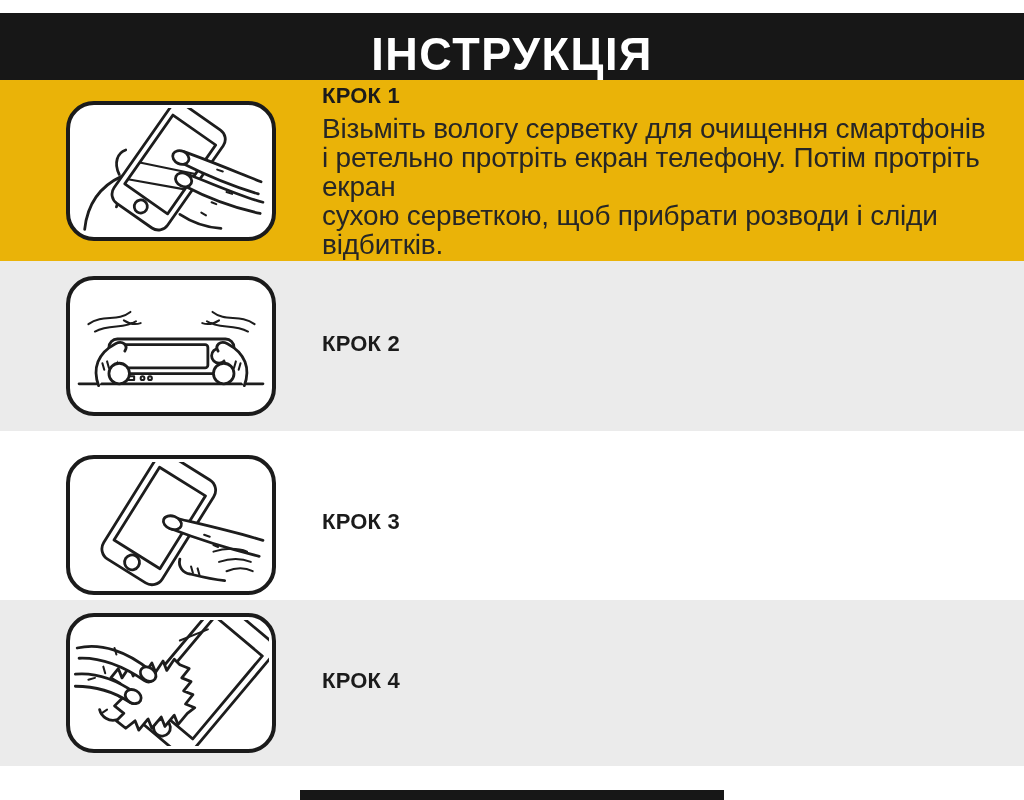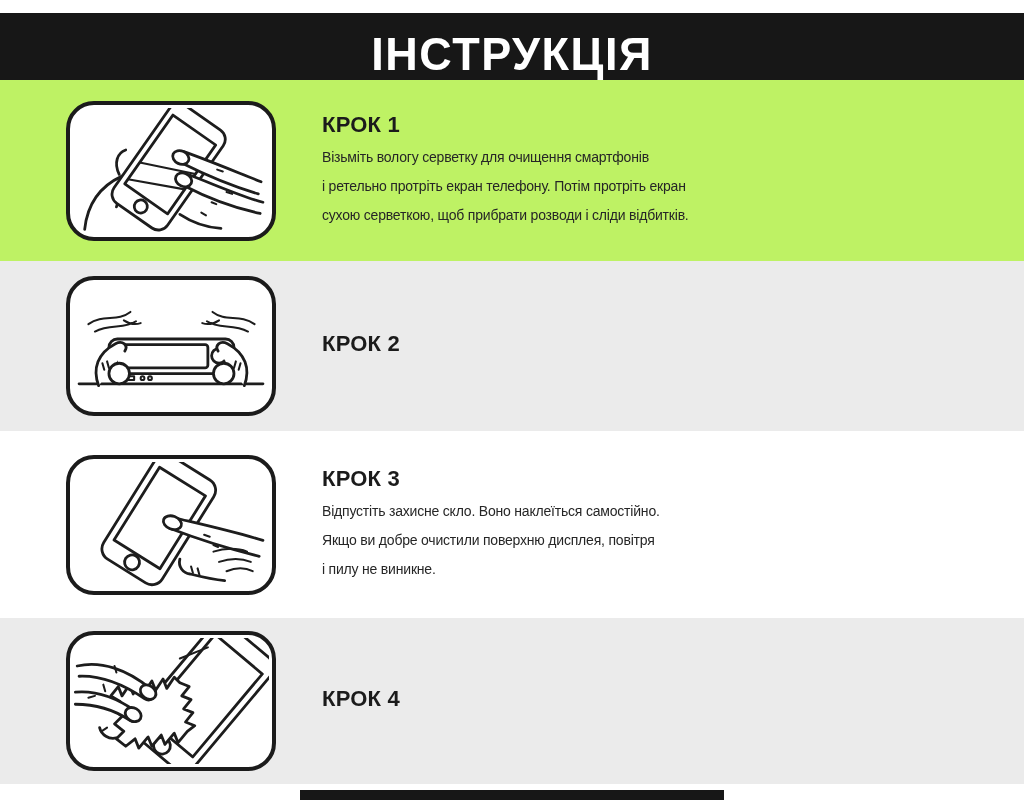--- a/index.html
+++ b/index.html
@@ -14,39 +14,39 @@
     background:#171717;display:flex;align-items:center;justify-content:center;
   }
   .header-title{
     color:#ffffff;font-size:45px;font-weight:800;letter-spacing:1.5px;
     transform:scaleY(1.04);
   }
   .step{
     position:absolute;left:0;width:1024px;
     display:flex;align-items:center;
   }
-  .step.s1{top:80px;height:181px;background:#bef264;}
+  .step.s1{top:80px;height:181px;background:#eab308;}
   .step.s2{top:261px;height:170px;background:#ebebeb;}
   .step.s3{top:431px;height:187px;background:#ffffff;}
-  .step.s4{top:618px;height:166px;background:#ebebeb;}
+  .step.s4{top:600px;height:166px;background:#ebebeb;}
   .illu-card{
     flex:none;margin-left:66px;width:202px;height:132px;
     border:4px solid #1b1b1b;border-radius:28px;background:#ffffff;
     overflow:hidden;display:flex;align-items:center;justify-content:center;
   }
   .illu-card svg{display:block;}
   .step-text{
     margin-left:46px;width:680px;
   }
   .step-title{
     font-size:22px;font-weight:800;color:#1b1b1b;margin-bottom:5px;
     letter-spacing:0.2px;
   }
   .step-body{
-    font-size:14px;line-height:29px;color:#262626;
+    font-size:28px;line-height:29px;color:#262626;
     white-space:pre-line;letter-spacing:-0.2px;
   }
   .footer-bar{
     position:absolute;left:300px;top:790px;width:424px;height:10px;
     background:#171717;
   }
   
   .line-art path,.line-art rect,.line-art circle,.line-art ellipse,.line-art polyline{
     fill:none;stroke:#1d1d1d;stroke-width:3;stroke-linecap:round;stroke-linejoin:round;
   }
@@ -122,23 +122,20 @@
       <path class="wfill" d="M201,84 C168,74 132,66 107,60 C97,58 95,67 101,71 C127,81 164,93 197,101"></path>
       <ellipse class="wfill" cx="104" cy="65" rx="10" ry="7" transform="rotate(20 104 65)"></ellipse>
       <path class="thin" d="M148,96 C160,92 174,92 184,96 M154,107 C166,103 178,103 188,107 M162,117 C172,113 182,113 190,117"></path>
       <path class="thin" d="M138,78 l6,2 M148,89 l5,2"></path>
       <path class="wfill" d="M112,104 C110,112 115,119 123,120 C135,123 148,126 160,127"></path>
       <path class="thin" d="M124,112 l2,7 M131,114 l2,7"></path>
     </svg>
   </div>
   <div class="step-text">
     <div class="step-title">КРОК 3</div>
-    <div class="step-body">Відпустіть захисне скло. Воно наклеїться самостійно.
-Якщо ви добре очистили поверхню дисплея, повітря
-і пилу не виникне.</div>
   </div>
 </div>
 
 <div class="step s4">
   <div class="illu-card">
     <svg class="line-art" width="196" height="126" viewBox="0 0 205 135">
       <g transform="rotate(40 135 62)">
         <rect x="96" y="-16" width="82" height="156" rx="15" class="wfill"></rect>
         <rect x="104" y="2" width="66" height="116"></rect>
         <circle cx="137" cy="130" r="9"></circle>

